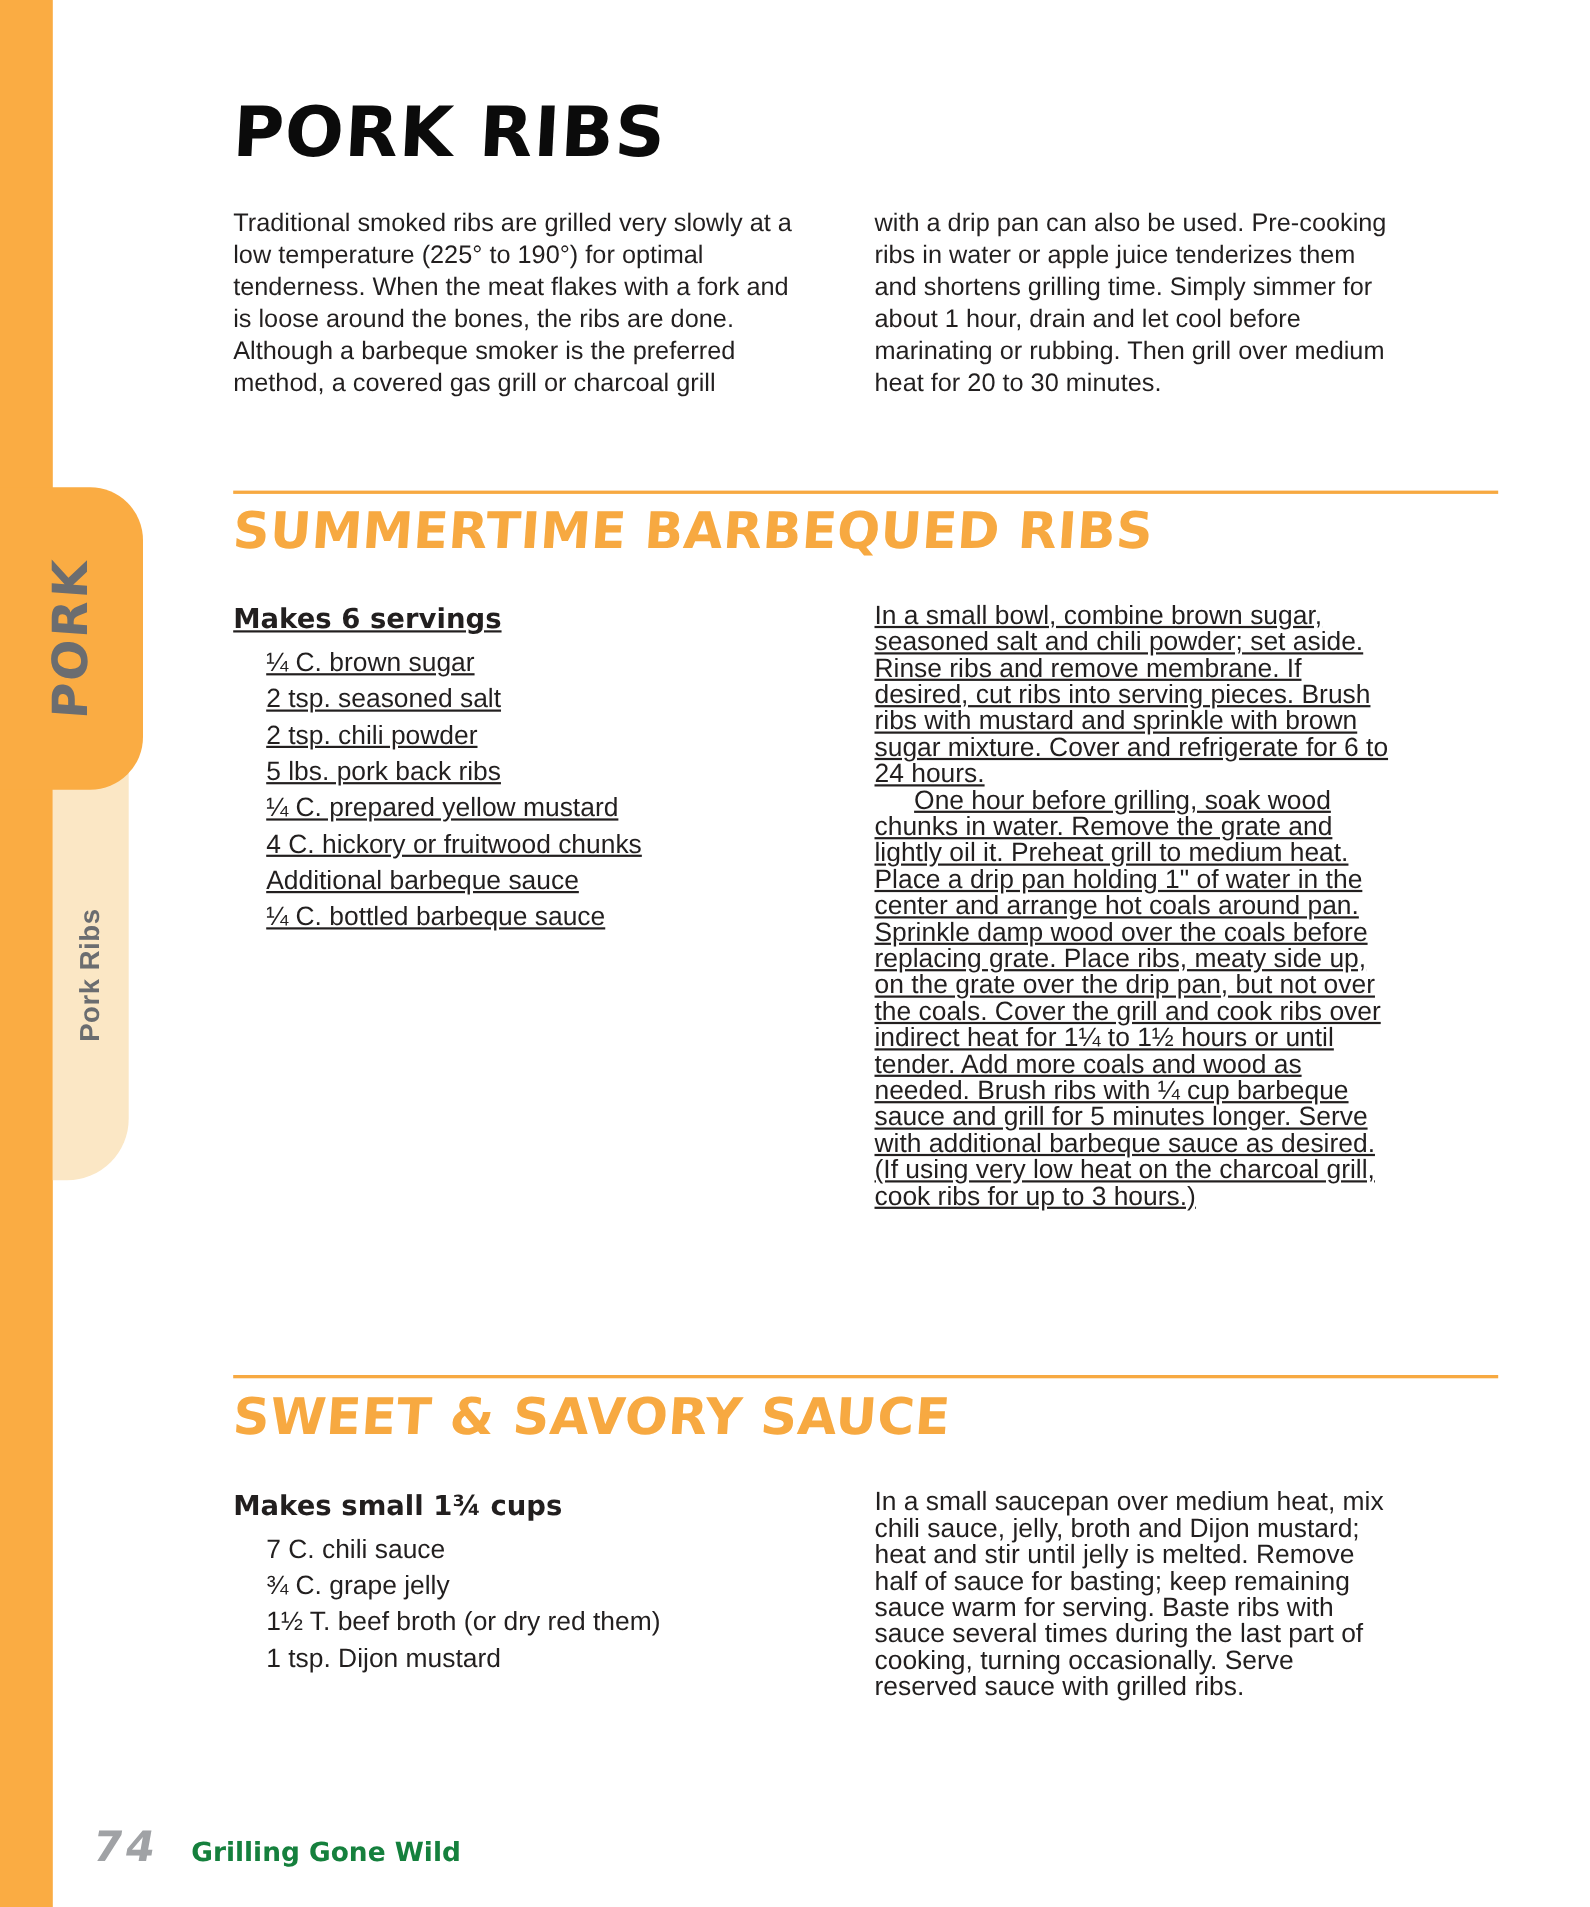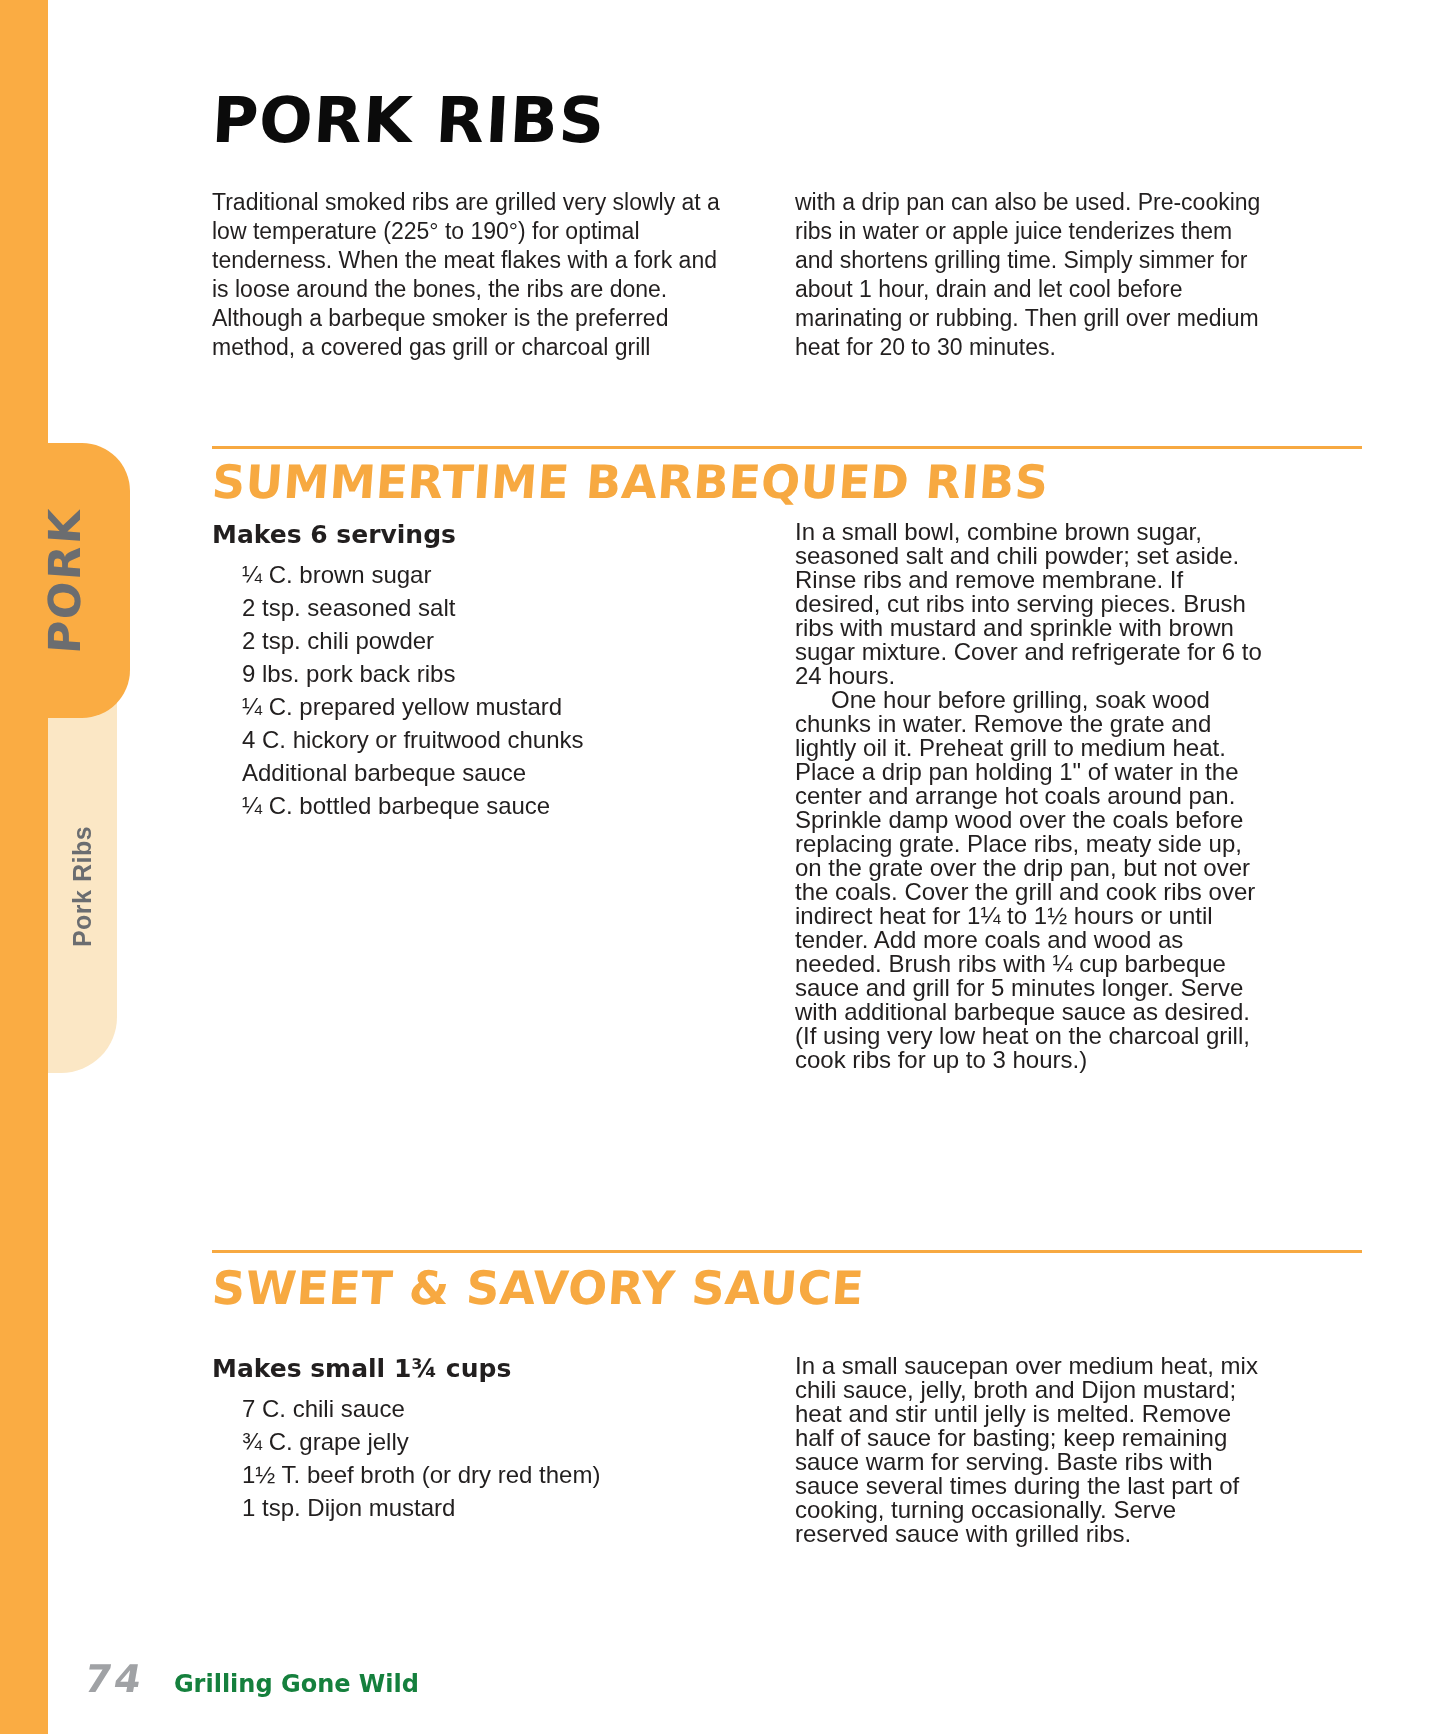--- a/index.html
+++ b/index.html
@@ -38,21 +38,21 @@
   .rule1{top:446px;}
   .rule2{top:1250px;}
   .sec-heading{
     position:absolute;left:212px;
     font-family:"DejaVu Sans", sans-serif;font-size:46px;font-weight:bold;
     color:#f7a941;letter-spacing:0.5px;transform:skewX(-4deg);line-height:1.15;white-space:nowrap;
   }
   .h1{top:456px;}
   .h2{top:1262px;}
   .recipe-row{position:absolute;left:212px;display:flex;gap:73px;}
-  .row1{top:520px;}
+  .row1{top:548px;text-decoration:underline;}
   .row2{top:1354px;}
   .recipe-left{width:510px;}
   .yield{font-family:"DejaVu Sans", sans-serif;font-size:25px;font-weight:bold;margin:0 0 8px 0;line-height:30px;}
   ul.ingredients{list-style:none;margin:0;padding:0 0 0 30px;}
   ul.ingredients li{font-size:24px;line-height:33px;}
   .instructions{width:480px;font-size:24px;line-height:24px;}
   .instructions p{margin:0;}
   .instructions p.indent{text-indent:36px;}
   
   .footer{position:absolute;left:85px;top:1660px;display:flex;align-items:baseline;gap:30px;}
@@ -82,21 +82,21 @@
 
 <div class="rule rule1"></div>
 <div class="sec-heading h1">SUMMERTIME BARBEQUED RIBS</div>
 <div class="recipe-row row1">
   <div class="recipe-left">
     <p class="yield">Makes 6 servings</p>
     <ul class="ingredients">
       <li>¼ C. brown sugar</li>
       <li>2 tsp. seasoned salt</li>
       <li>2 tsp. chili powder</li>
-      <li>9 lbs. pork back ribs</li>
+      <li>5 lbs. pork back ribs</li>
       <li>¼ C. prepared yellow mustard</li>
       <li>4 C. hickory or fruitwood chunks</li>
       <li>Additional barbeque sauce</li>
       <li>¼ C. bottled barbeque sauce</li>
     </ul>
   </div>
   <div class="instructions">
     <p>In a small bowl, combine brown sugar, seasoned salt and chili powder; set aside. Rinse ribs and remove membrane. If desired, cut ribs into serving pieces. Brush ribs with mustard and sprinkle with brown sugar mixture. Cover and refrigerate for 6 to 24 hours.</p>
     <p class="indent">One hour before grilling, soak wood chunks in water. Remove the grate and lightly oil it. Preheat grill to medium heat. Place a drip pan holding 1" of water in the center and arrange hot coals around pan. Sprinkle damp wood over the coals before replacing grate. Place ribs, meaty side up, on the grate over the drip pan, but not over the coals. Cover the grill and cook ribs over indirect heat for 1¼ to 1½ hours or until tender. Add more coals and wood as needed. Brush ribs with ¼ cup barbeque sauce and grill for 5 minutes longer. Serve with additional barbeque sauce as desired. (If using very low heat on the charcoal grill, cook ribs for up to 3 hours.)</p>
   </div>

